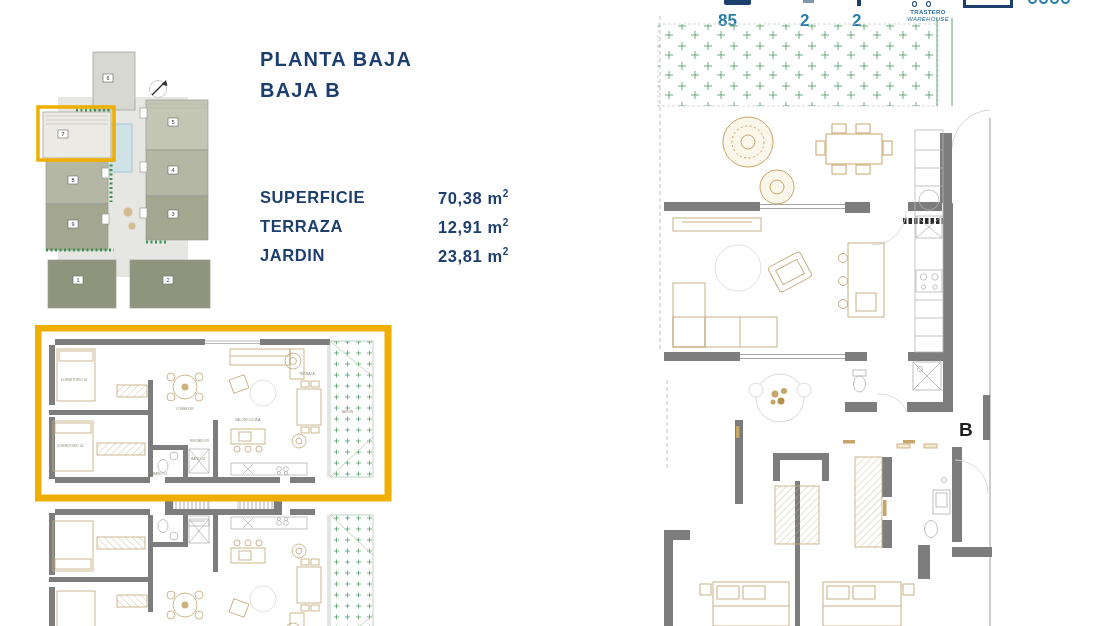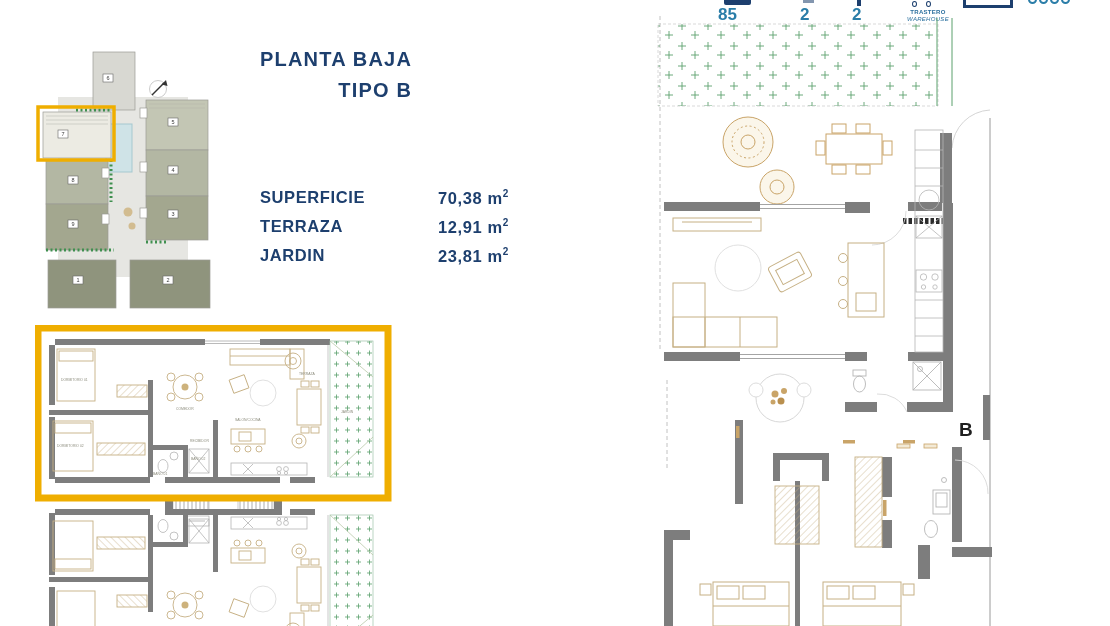--- a/index.html
+++ b/index.html
@@ -1,48 +1,48 @@
 <!DOCTYPE html>
 <html><head>
 <meta charset="utf-8">
 <style>
   html,body{margin:0;padding:0;background:#fff;}
   #canvas{position:relative;width:1110px;height:626px;background:#ffffff;overflow:hidden;
           font-family:"Liberation Sans",sans-serif;}
   .abs{position:absolute;}
   
   .title{left:260px;top:44px;color:#1d3f6e;font-weight:bold;font-size:20px;
-         letter-spacing:1.2px;line-height:31px;text-align:right;}
+         letter-spacing:1.2px;line-height:31px;}
   
   .specs{left:260px;top:178px;width:270px;color:#1d3f6e;font-weight:bold;font-size:16.5px;}
   .specs .row{display:flex;height:29px;align-items:flex-end;letter-spacing:.6px;}
   .specs .lbl{width:178px;}
   .specs .val{white-space:nowrap;}
   .specs sup{font-size:10px;}
   
-  .stat-num{position:absolute;color:#2a7da8;font-weight:bold;font-size:17px;top:5px;}
+  .stat-num{position:absolute;color:#2a7da8;font-weight:bold;font-size:17px;top:11px;}
   .storage{position:absolute;left:197px;top:9px;width:62px;text-align:center;color:#2a6f9e;
            font-size:6px;font-weight:bold;line-height:7px;letter-spacing:.3px;}
   .storage .en{font-style:italic;font-weight:normal;}
   .icon-bar{position:absolute;background:#1d3f6e;}
   .key-rect{position:absolute;left:263px;top:-7px;width:50px;height:15px;
             border:3px solid #1d3f6e;background:#fff;box-sizing:border-box;}
   .coin{position:absolute;top:-5px;width:9px;height:9px;border:2px solid #2a7da8;
         border-radius:50%;box-sizing:border-box;background:#fff;}
   .hook{position:absolute;top:1px;width:5px;height:6px;border:1.3px solid #1d3f6e;
         border-radius:50% 50% 50% 50%;box-sizing:border-box;}
 </style>
 </head>
 <body>
 
 <div id="canvas">
 
   <div class="abs title">
     <div>PLANTA BAJA</div>
-    <div>TIPO B</div>
+    <div>BAJA B</div>
   </div>
 
   <div class="abs specs">
     <div class="row">
       <span class="lbl">SUPERFICIE</span>
       <span class="val"><span>70,38</span>&nbsp;<span>m</span><sup>2</sup></span>
     </div>
     <div class="row">
       <span class="lbl">TERRAZA</span>
       <span class="val"><span>12,91</span>&nbsp;<span>m</span><sup>2</sup></span>

